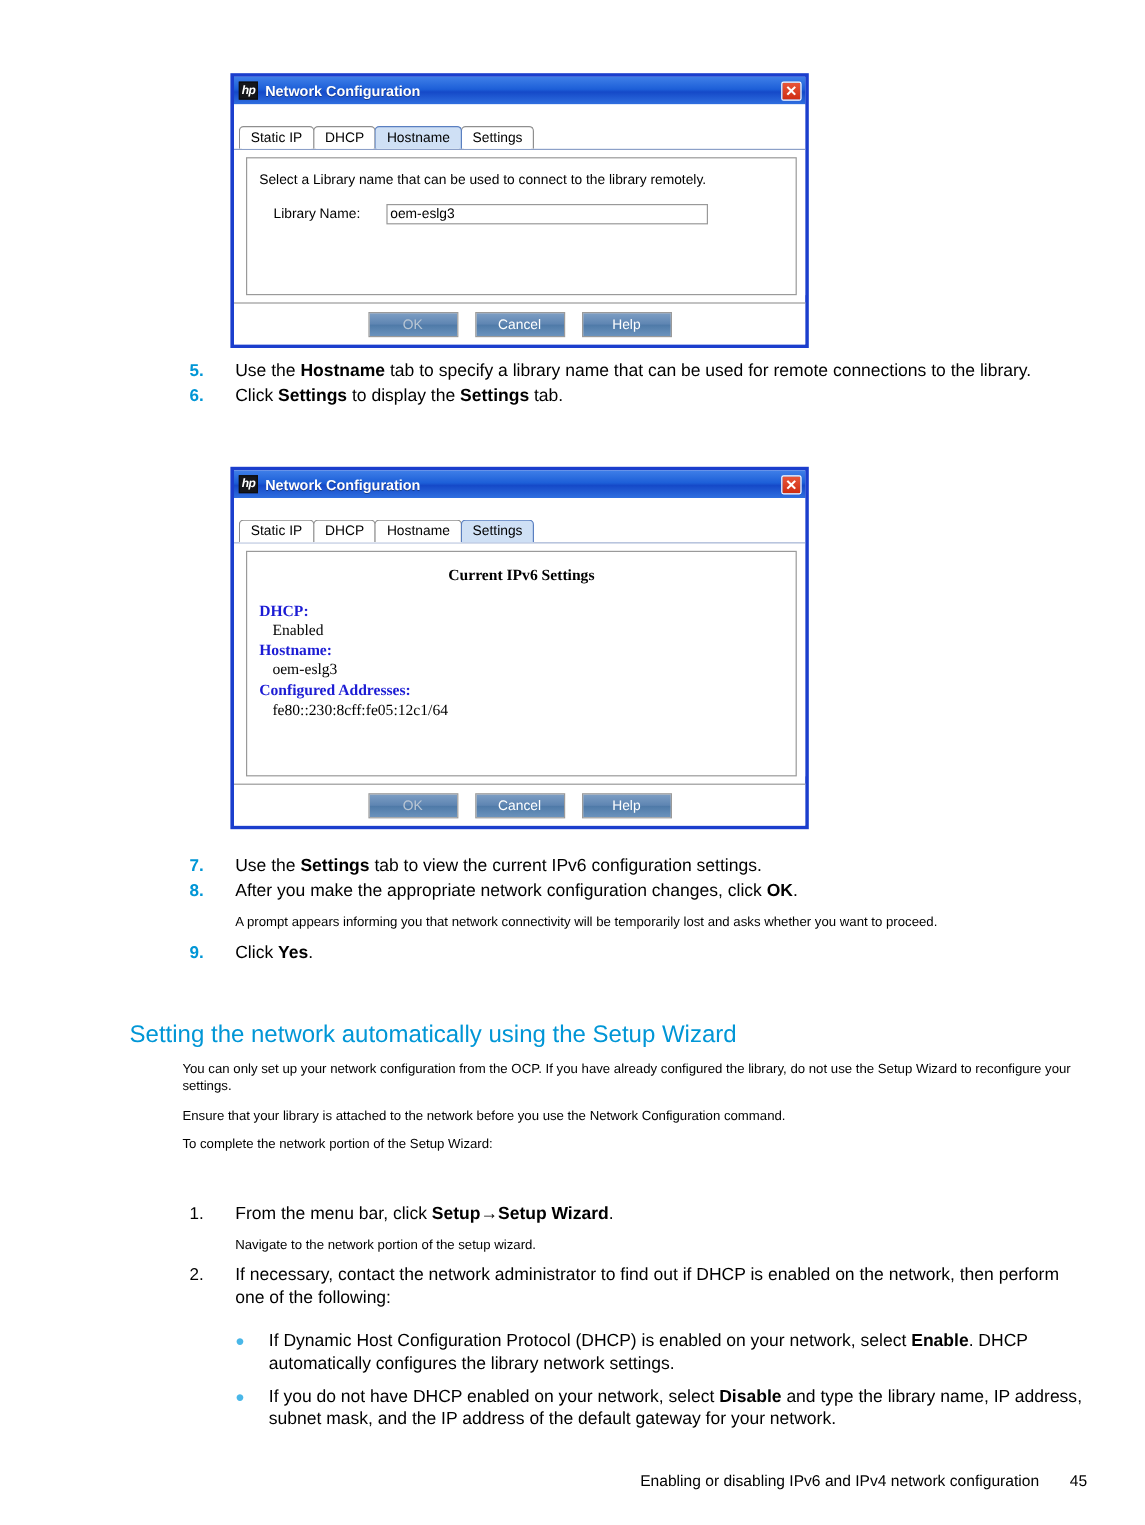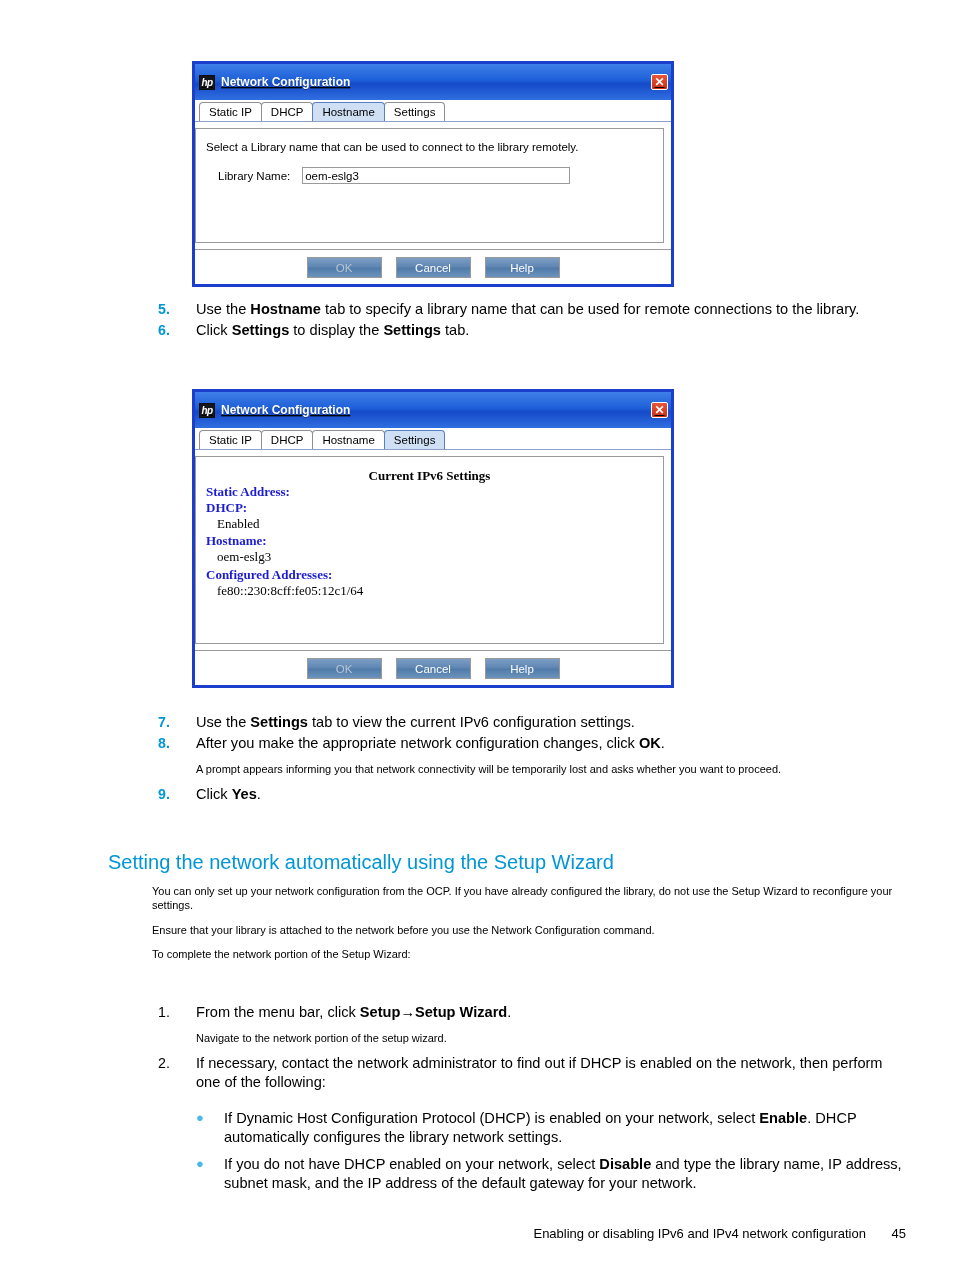--- a/index.html
+++ b/index.html
@@ -26,27 +26,26 @@
   
   .dialog {
     position: absolute;
     width: 482px;
     border: 3px solid #1b3ecd;
     background: #ffffff;
     box-sizing: border-box;
     font-family: "Liberation Sans", sans-serif;
   }
   .titlebar {
-    height: 36px;
+    height: 23px;
     background: linear-gradient(to bottom, #3f7fe8 0%, #1d5fd8 45%, #1549c8 55%, #2f6fe0 100%);
     display: flex;
     align-items: center;
     padding: 0 3px 0 4px;
     box-sizing: border-box;
-    text-decoration: underline;
   }
   .hp-logo {
     width: 16px;
     height: 15px;
     background: #15161a;
     border: 1px solid #0d0d0f;
     color: #ffffff;
     font-style: italic;
     font-weight: bold;
     font-size: 10px;
@@ -74,21 +73,21 @@
     color: #ffffff;
     font-size: 12px;
     font-weight: bold;
     line-height: 14px;
     text-align: center;
     box-sizing: border-box;
     flex: 0 0 auto;
   }
 
   .tabstrip {
-    height: 22px;
+    height: 38px;
     background: #ffffff;
     border-bottom: 1px solid #8ca0c8;
     display: flex;
     align-items: flex-end;
     padding-left: 4px;
     box-sizing: border-box;
   }
   .tab {
     position: relative;
     height: 19px;
@@ -106,21 +105,21 @@
   }
   .tab.active {
     background: #cfe0f5;
     border-color: #5a7fc0;
     z-index: 2;
     font-weight: normal;
   }
 
   .dlg-body {
     background: #ffffff;
-    padding: 6px 7px 0 0;
+    padding: 6px 7px 0 10px;
     box-sizing: border-box;
   }
   .panel {
     border: 1px solid #9a9a9a;
     background: #ffffff;
     box-sizing: border-box;
   }
 
   .hint-text {
     font-size: 11.5px;
@@ -128,21 +127,21 @@
     padding: 12px 10px 0 10px;
   }
   .field-row {
     display: flex;
     align-items: center;
     padding: 14px 0 0 22px;
   }
   .field-label {
     font-size: 11.5px;
     color: #000000;
-    margin-right: 12px;
+    margin-right: 22px;
     white-space: nowrap;
   }
   .field-input {
     width: 268px;
     height: 17px;
     border: 1px solid #999999;
     background: #ffffff;
     font-size: 11.5px;
     font-family: "Liberation Sans", sans-serif;
     color: #000000;
@@ -154,20 +153,21 @@
   
   .settings-panel {
     font-family: "Liberation Serif", serif;
     padding: 11px 10px 10px 10px;
   }
   .settings-title {
     text-align: center;
     font-weight: bold;
     font-size: 13px;
     color: #000000;
+    margin-bottom: 14px;
   }
   .set-label {
     color: #1c1cd4;
     font-weight: bold;
     font-size: 13px;
     line-height: 1.24;
   }
   .set-value {
     color: #000000;
     font-size: 13px;
@@ -323,21 +323,20 @@
     <div class="tabstrip">
       <div class="tab">Static IP</div>
       <div class="tab">DHCP</div>
       <div class="tab">Hostname</div>
       <div class="tab active">Settings</div>
     </div>
     <div class="dlg-body">
       <div class="panel settings-panel" style="height:188px;">
         <div class="settings-title">Current IPv6 Settings</div>
 
-        <div class="set-label">Static Address:</div>
 
         <div class="set-label">DHCP:</div>
         <div class="set-value">Enabled</div>
 
         <div class="set-label">Hostname:</div>
         <div class="set-value">oem-eslg3</div>
 
         <div class="set-label">Configured Addresses:</div>
         <div class="set-value">fe80::230:8cff:fe05:12c1/64</div>
       </div>

